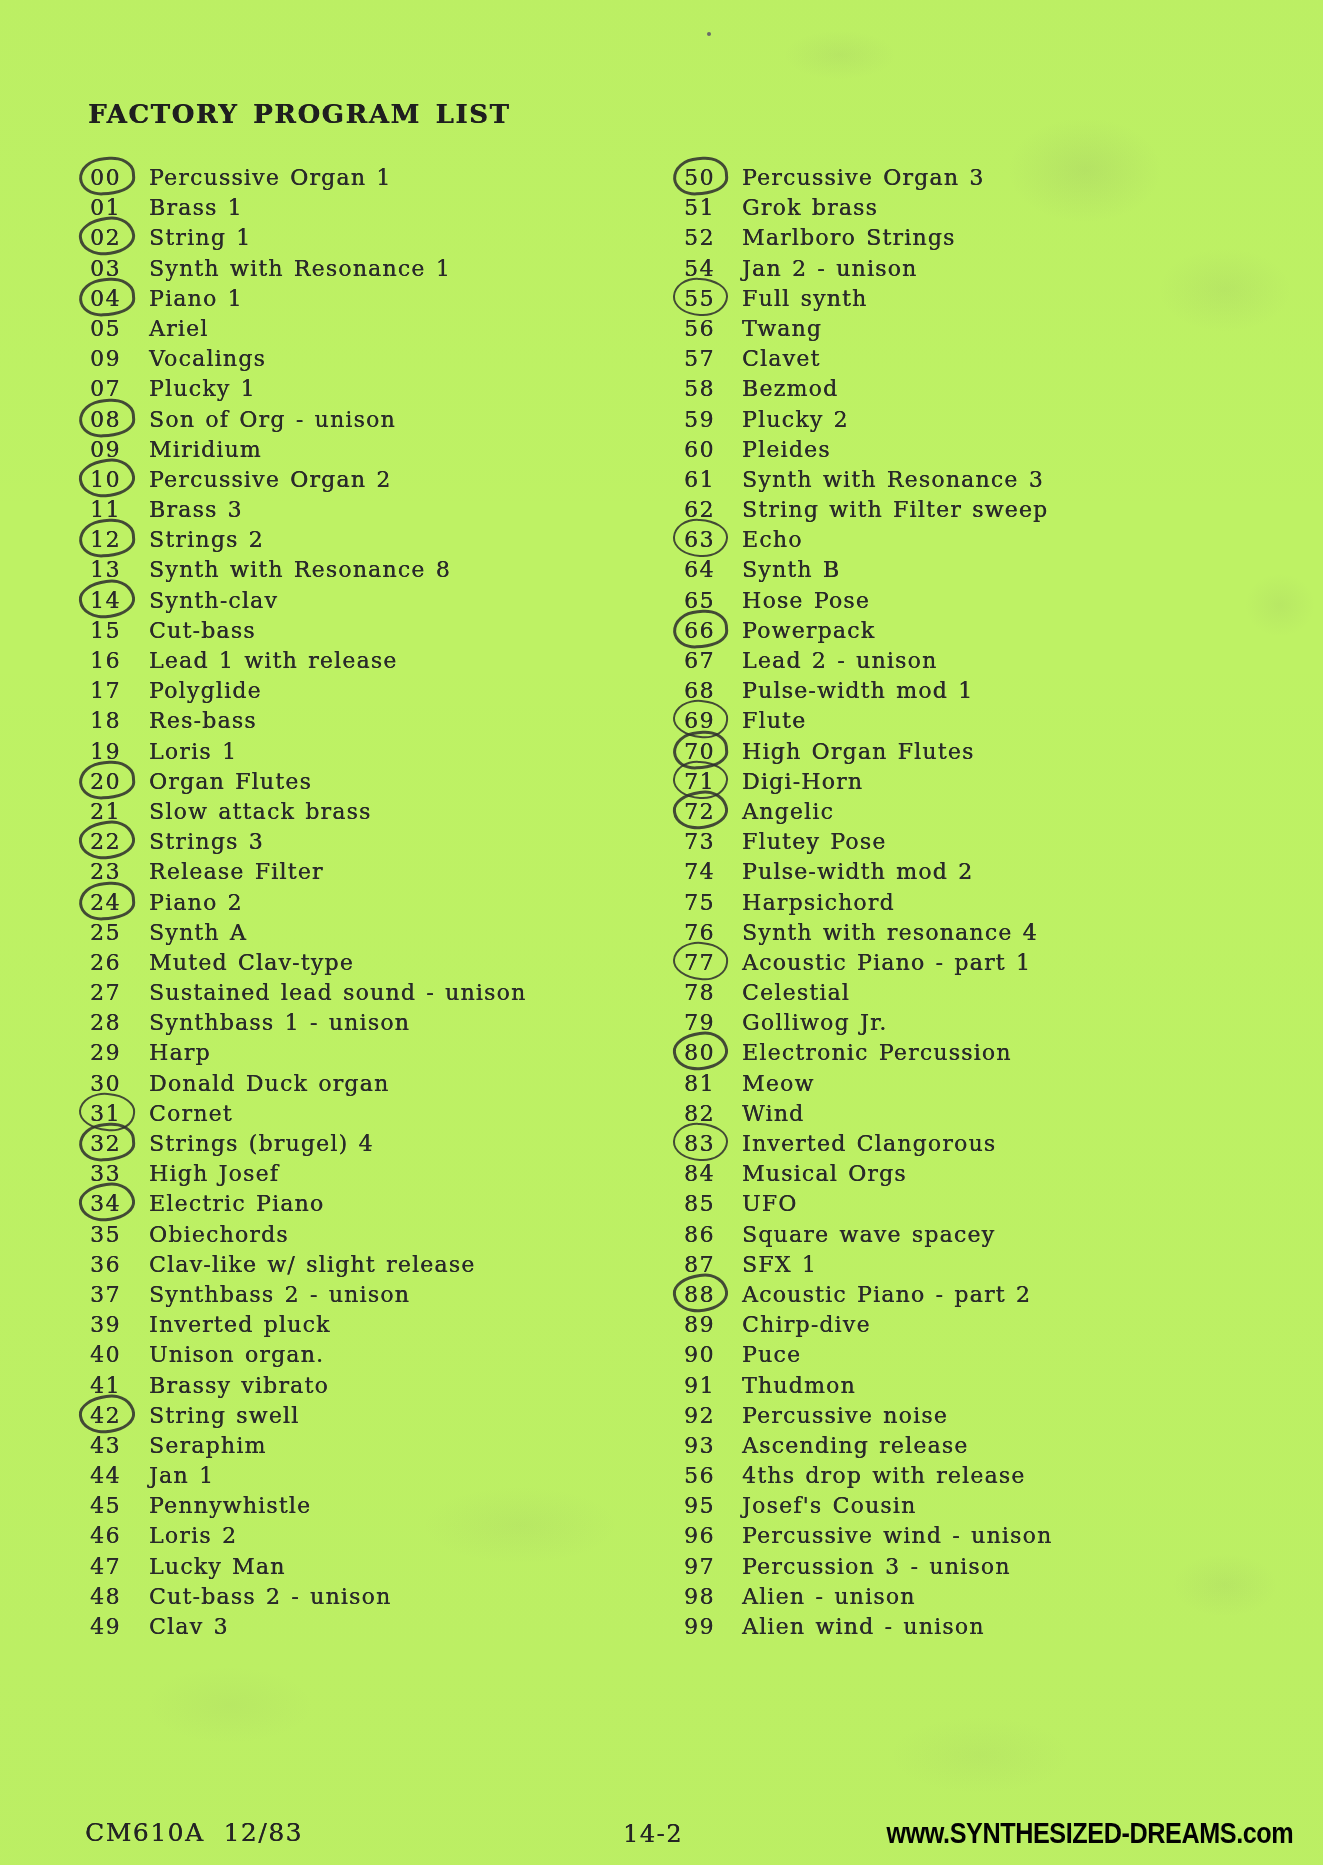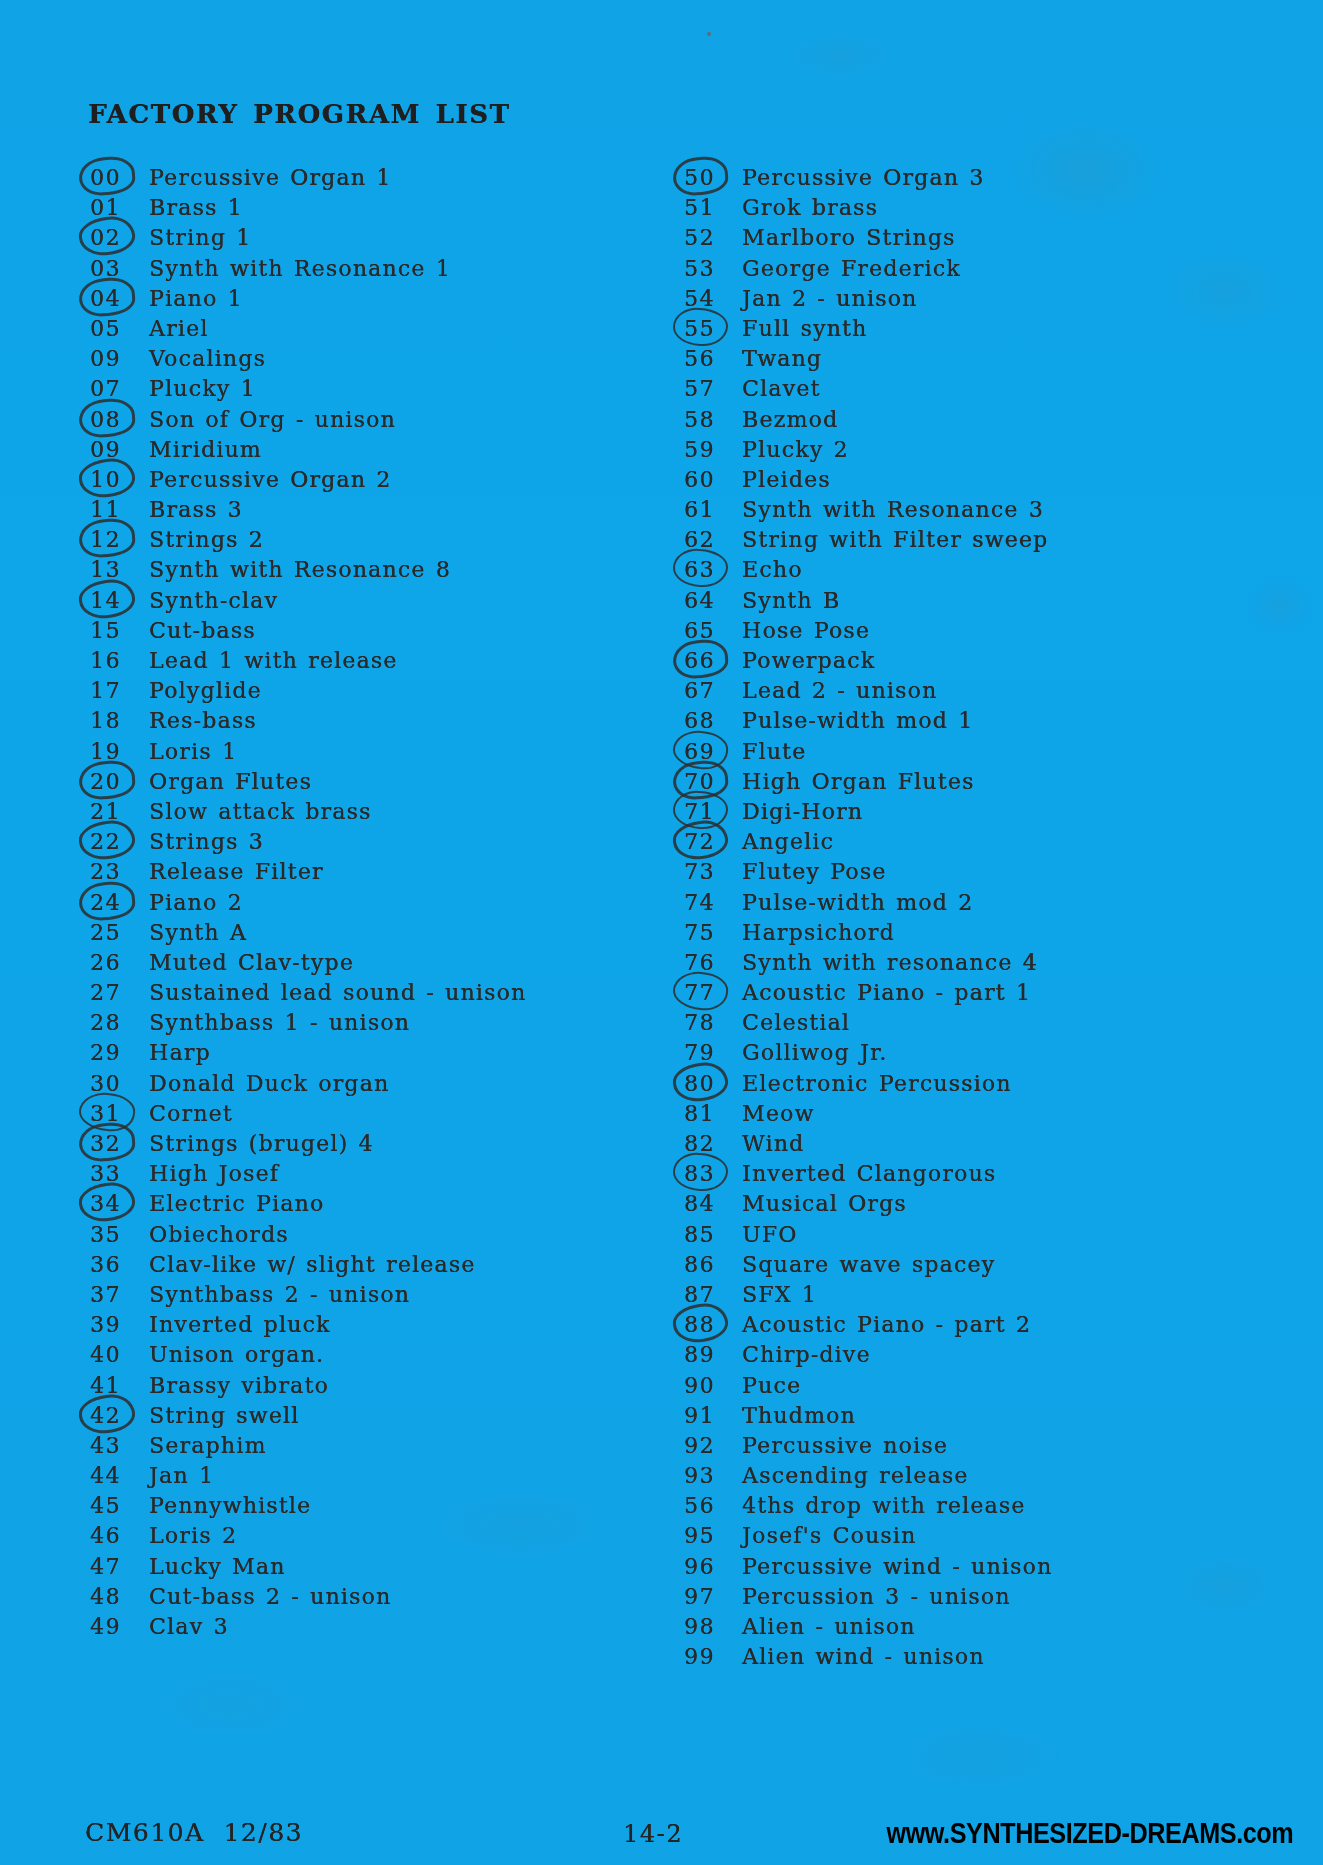--- a/index.html
+++ b/index.html
@@ -80,21 +80,21 @@
   .sm-h{left:850px;top:1700px;width:260px;height:110px;
     background:radial-gradient(closest-side, rgba(110,110,105,0.05), rgba(110,110,105,0) 70%);}
   .speck{
     position:absolute;left:707px;top:32px;width:4px;height:4px;
     background:#6a6a6a;border-radius:50%;
   }
 </style>
 </head>
 <body>
 
-<div class="page" style="background: #0ea5e9; color: rgb(42, 42, 42);">
+<div class="page" style="background: #bef264; color: rgb(42, 42, 42);">
 
   <div class="smudge sm-a"></div>
   <div class="smudge sm-b"></div>
   <div class="smudge sm-c"></div>
   <div class="smudge sm-d"></div>
   <div class="smudge sm-e"></div>
   <div class="smudge sm-f"></div>
   <div class="smudge sm-g"></div>
   <div class="smudge sm-h"></div>
   <div class="speck"></div>
@@ -306,24 +306,20 @@
       </div>
       <div class="row">
         <span class="num"><span class="nval">51</span></span>
         <span class="pname">Grok brass</span>
       </div>
       <div class="row">
         <span class="num"><span class="nval">52</span></span>
         <span class="pname">Marlboro Strings</span>
       </div>
       <div class="row">
-        <span class="num"><span class="nval">53</span></span>
-        <span class="pname">George Frederick</span>
-      </div>
-      <div class="row">
         <span class="num"><span class="nval">54</span></span>
         <span class="pname">Jan 2 - unison</span>
       </div>
       <div class="row">
         <span class="num"><span class="nval">55</span><i class="circle v1"></i></span>
         <span class="pname">Full synth</span>
       </div>
       <div class="row">
         <span class="num"><span class="nval">56</span></span>
         <span class="pname">Twang</span>

